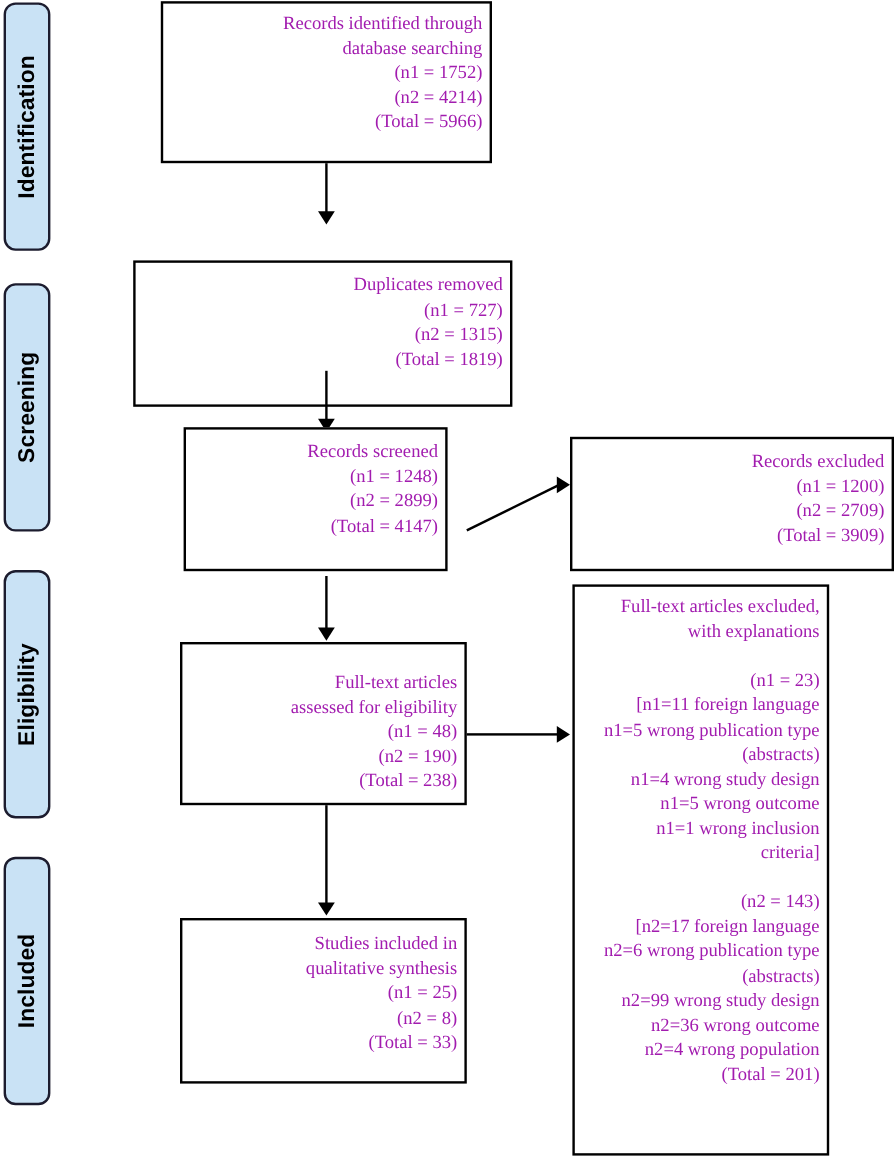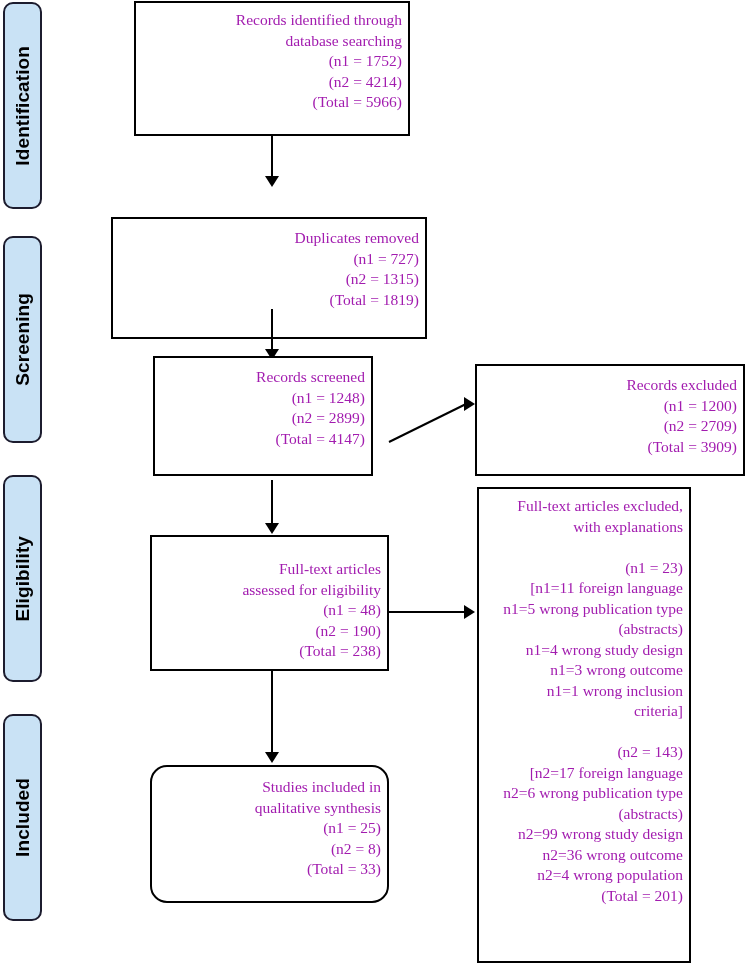--- a/index.html
+++ b/index.html
@@ -183,39 +183,39 @@
   <div class="box" style="left:477px; top:487px; width:214px; height:476px; padding-top:7px;">
     <div class="lines">
       <span class="ln">Full-text articles excluded,</span>
       <span class="ln">with explanations</span>
       <span class="ln gap"></span>
       <span class="ln">(n1 = 23)</span>
       <span class="ln">[n1=11 foreign language</span>
       <span class="ln">n1=5 wrong publication type</span>
       <span class="ln">(abstracts)</span>
       <span class="ln">n1=4 wrong study design</span>
-      <span class="ln">n1=3 wrong outcome</span>
+      <span class="ln">n1=5 wrong outcome</span>
       <span class="ln">n1=1 wrong inclusion</span>
       <span class="ln">criteria]</span>
       <span class="ln gap"></span>
       <span class="ln">(n2 = 143)</span>
       <span class="ln">[n2=17 foreign language</span>
       <span class="ln">n2=6 wrong publication type</span>
       <span class="ln">(abstracts)</span>
       <span class="ln">n2=99 wrong study design</span>
       <span class="ln">n2=36 wrong outcome</span>
       <span class="ln">n2=4 wrong population</span>
       <span class="ln">(Total = 201)</span>
     </div>
   </div>
 
   <div class="vline" style="left:271px; top:671px; height:83px;"></div>
   <div class="arrow-down" style="left:265px; top:752px;"></div>
 
-  <div class="box" style="left:150px; top:765px; width:239px; height:138px; padding-top:10px;border-radius:17px;">
+  <div class="box" style="left:150px; top:765px; width:239px; height:138px; padding-top:10px;">
     <div class="lines">
       <span class="ln">Studies included in</span>
       <span class="ln">qualitative synthesis</span>
       <span class="ln">(n1 = 25)</span>
       <span class="ln">(n2 = 8)</span>
       <span class="ln">(Total = 33)</span>
     </div>
   </div>
 
 </div>

